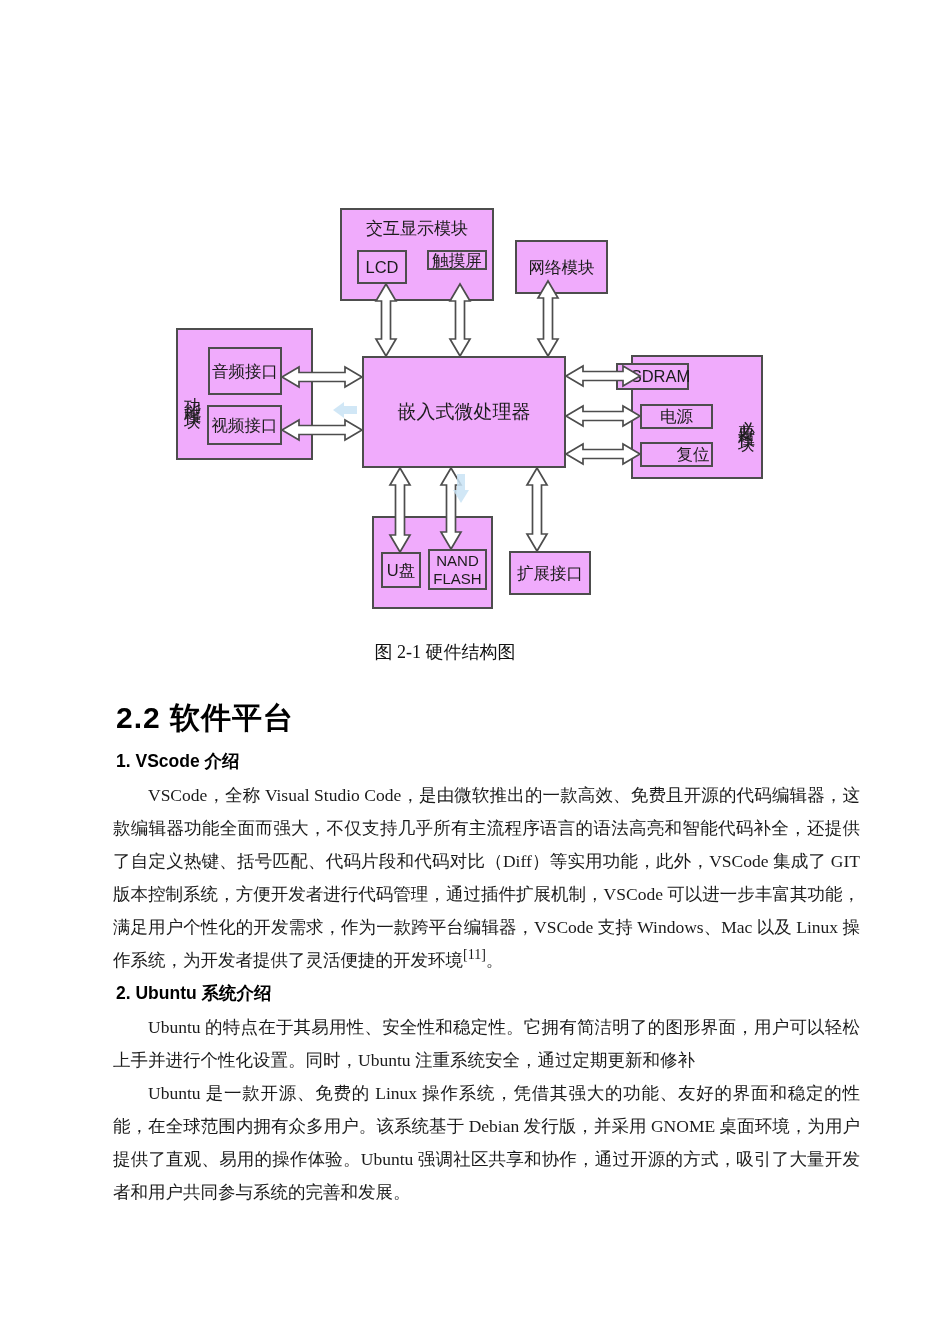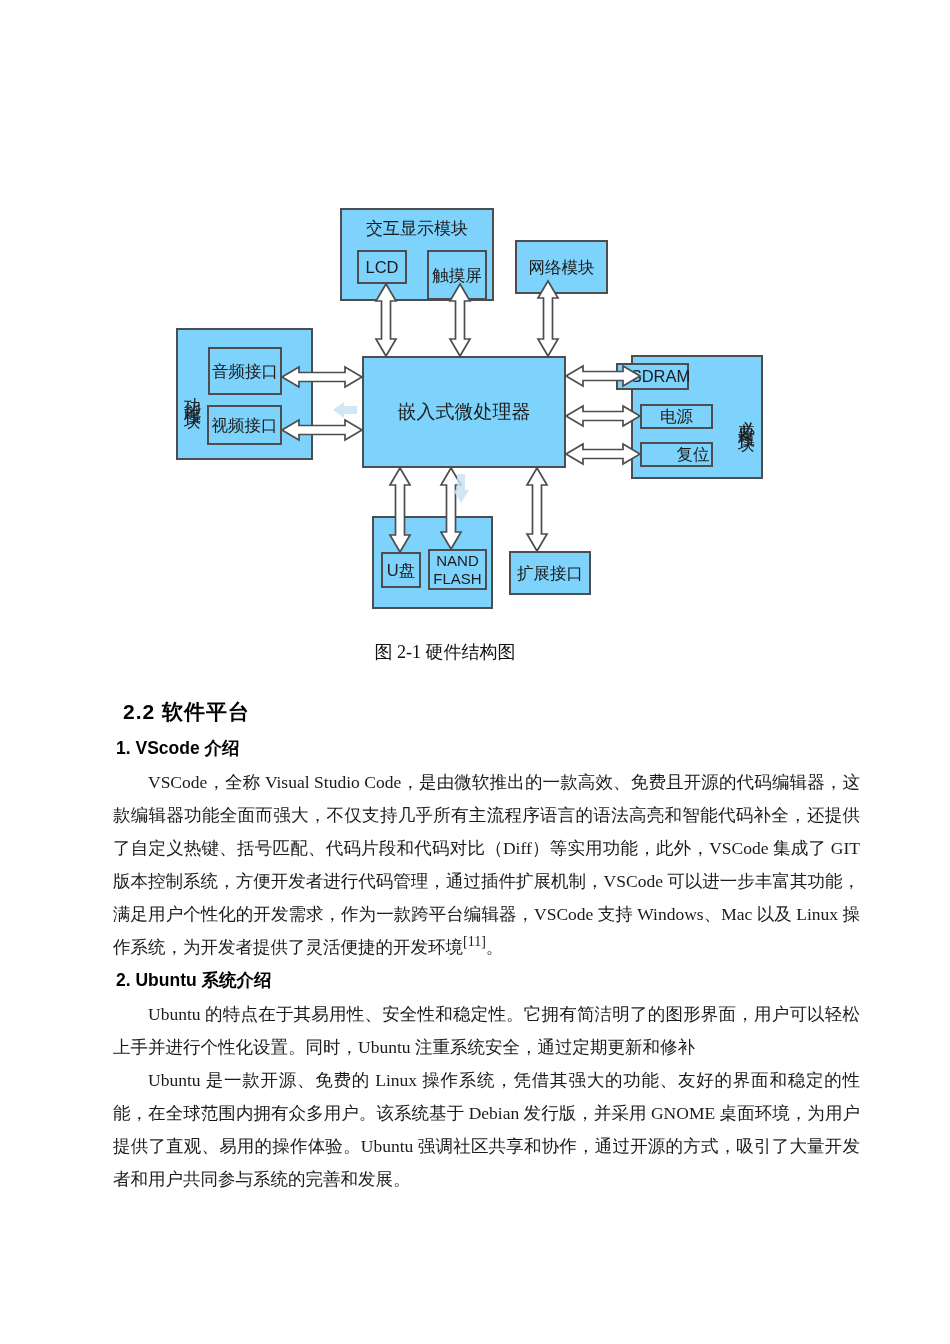--- a/index.html
+++ b/index.html
@@ -1,57 +1,57 @@
 <!DOCTYPE html>
 <html><head>
 <meta charset="utf-8">
 <style>
   html,body{margin:0;padding:0;background:#fff;}
   .page{position:relative;width:950px;height:1344px;background:#ffffff;overflow:hidden;
         font-family:"Liberation Sans",sans-serif;color:#1a1a1a;}
   
   .diagram{position:absolute;left:0;top:0;width:950px;height:700px;}
-  .node{position:absolute;box-sizing:border-box;border:2px solid #4d4d4d;background:#7dd3fc;
+  .node{position:absolute;box-sizing:border-box;border:2px solid #4d4d4d;background:#f0abfc;
         display:flex;align-items:center;justify-content:center;text-align:center;
         font-size:16.5px;color:#1c1c1c;line-height:1.15;}
   .node .lab{white-space:pre-line;}
   .node .lab.top{position:absolute;top:9px;left:0;right:0;text-align:center;font-size:17px;}
   .node .lab.v-left,.node .lab.v-right{
         position:absolute;top:50%;transform:translateY(-50%);
         writing-mode:vertical-lr;text-orientation:upright;
         font-size:17px;letter-spacing:5px;line-height:1;}
   .node .lab.v-left{left:6px;}
   .node .lab.v-right{right:6px;}
   svg.arrows{position:absolute;left:0;top:0;pointer-events:none;}
   .caption{position:absolute;left:0;top:640px;width:890px;text-align:center;
            font-family:Liberation Serif, serif;font-size:18px;color:#111;}
   
   .textblock{position:absolute;left:113px;top:698px;width:747px;}
-  .sec-heading{font-family:"Liberation Sans",sans-serif;font-weight:bold;font-size:21px;
-               letter-spacing:1px;margin:0 0 10px 10px;color:#000;}
+  .sec-heading{font-family:"Liberation Sans",sans-serif;font-weight:bold;font-size:30px;
+               letter-spacing:1px;margin:0 0 10px 3px;color:#000;}
   .sub-heading{font-family:"Liberation Sans",sans-serif;font-weight:bold;font-size:17.5px;
                margin:4px 0 6px 3px;color:#000;}
   .body-par{font-family:"Liberation Serif",serif;font-size:17.5px;line-height:33px;
             text-align:justify;text-indent:35px;margin:0;color:#1a1a1a;}
   .body-par sup{font-size:14px;line-height:0;margin-top:12px;}
 </style>
 </head>
 <body>
 
 <div class="page">
 
   <div class="diagram">
 
   <div class="node" style="left: 340px; top: 208px; width: 154px; height: 93px; border-color: rgb(77, 77, 77);">
         <div class="lab top">交互显示模块</div>
       </div>
       <div class="node" style="left: 357px; top: 250px; width: 50px; height: 34px; border-color: rgb(77, 77, 77);">
         <div class="lab">LCD</div>
       </div>
-      <div class="node" style="left: 427px; top: 250px; width: 60px; height: 50px; border-color: rgb(77, 77, 77);">
+      <div class="node" style="left: 427px; top: 250px; width: 60px; height: 20px; border-color: rgb(77, 77, 77);">
         <div class="lab">触摸屏</div>
       </div>
       <div class="node" style="left: 515px; top: 240px; width: 93px; height: 54px; border-color: rgb(77, 77, 77);">
         <div class="lab">网络模块</div>
       </div>
       <div class="node" style="left: 176px; top: 328px; width: 137px; height: 132px; border-color: rgb(77, 77, 77);">
         <div class="lab v-left">功能模块</div>
       </div>
       <div class="node" style="left: 208px; top: 347px; width: 74px; height: 48px; border-color: rgb(77, 77, 77);">
         <div class="lab">音频接口</div>

